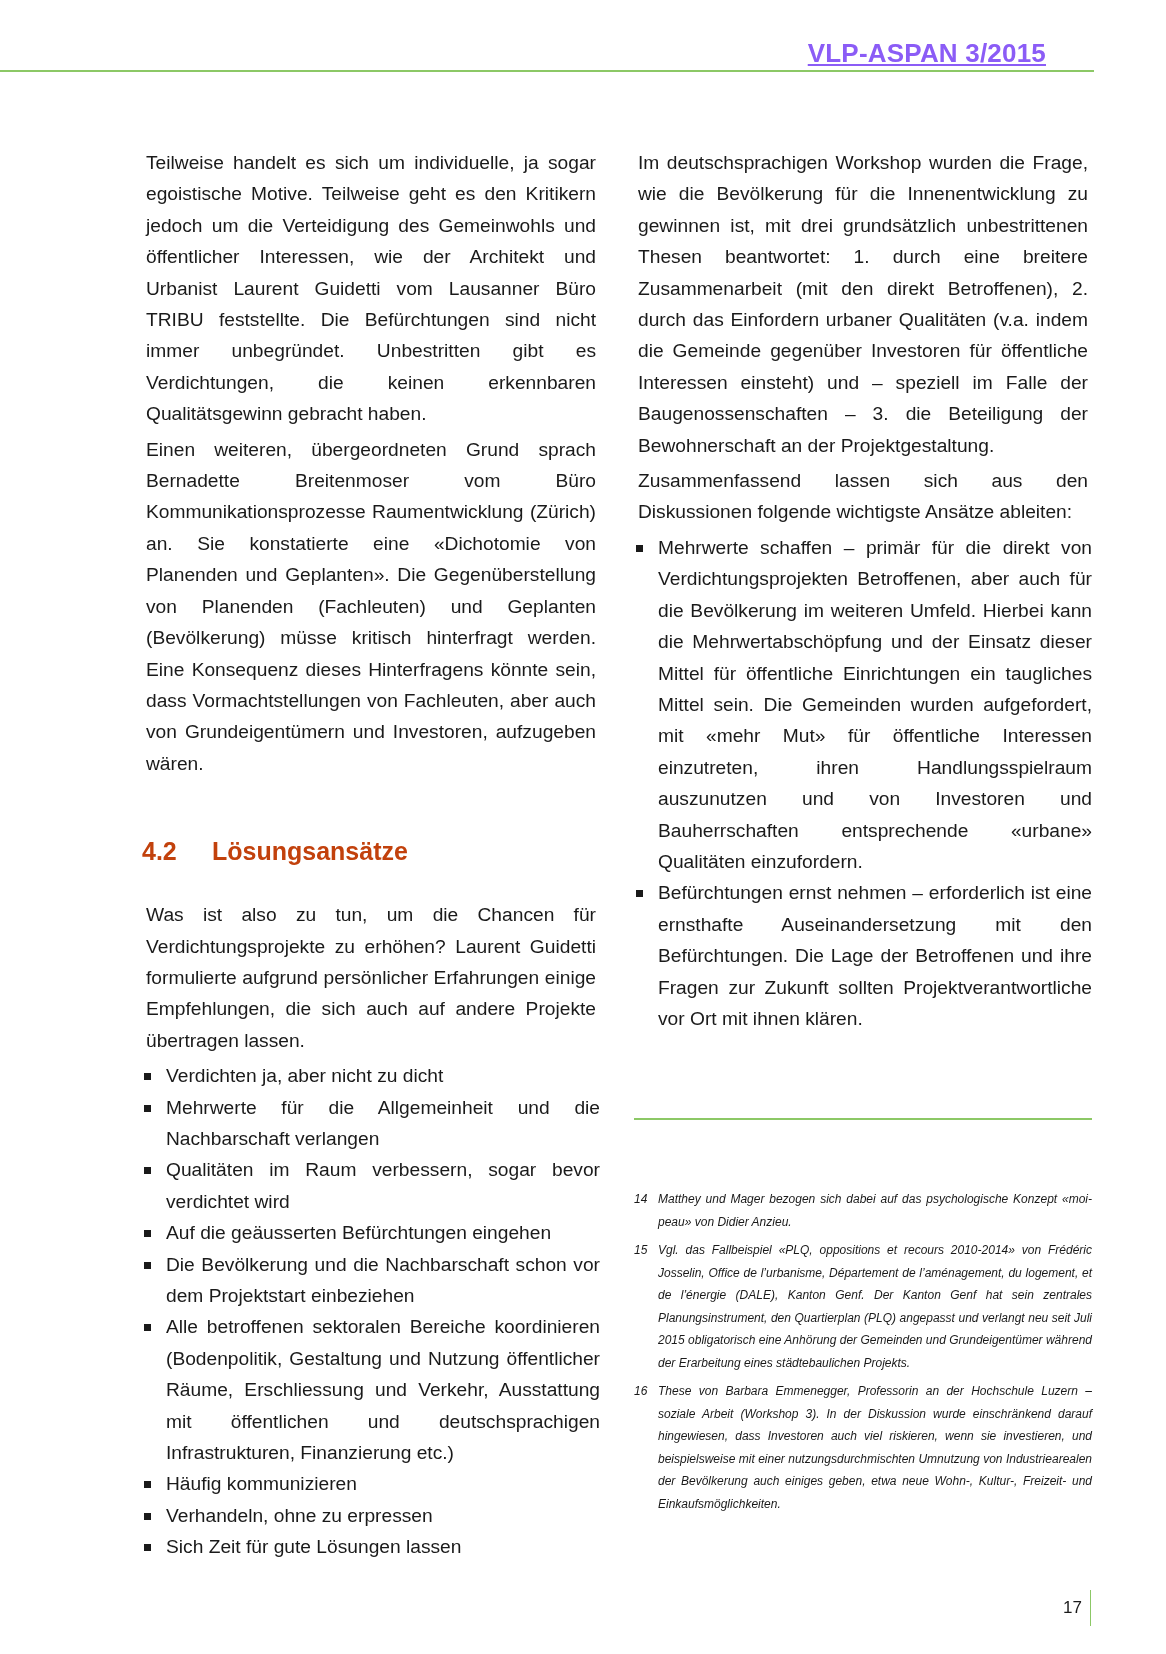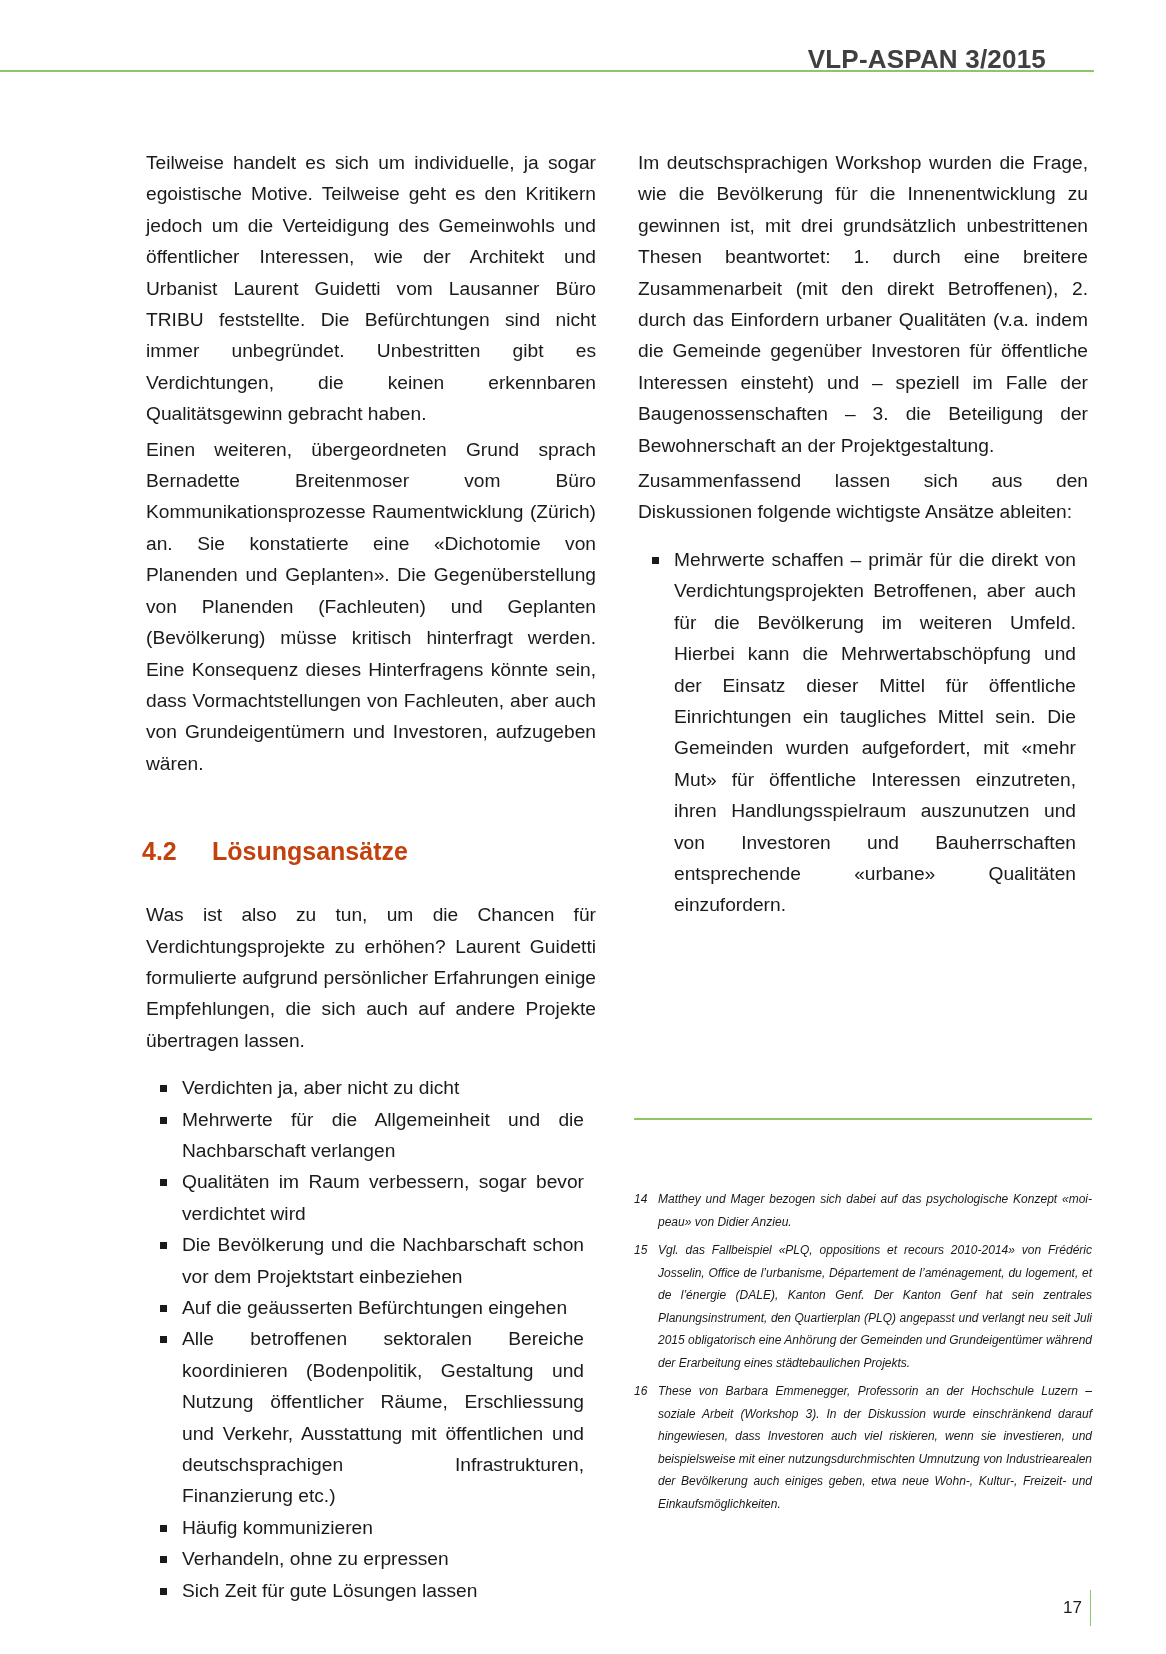--- a/index.html
+++ b/index.html
@@ -1,27 +1,27 @@
 <!DOCTYPE html>
 <html><head>
 <meta charset="utf-8">
 <style>
   html, body { margin:0; padding:0; background:#ffffff; }
   body { width:1166px; height:1654px; position:relative; overflow:hidden;
          font-family:"Liberation Sans", sans-serif; color:#1a1a1a; }
-  .header-title { position:absolute; right:120px; top:44px; font-size:26px; font-weight:bold;
-         color:#404040; letter-spacing:0.2px;text-decoration:underline; }
+  .header-title { position:absolute; right:120px; top:38px; font-size:26px; font-weight:bold;
+         color:#8b5cf6; letter-spacing:0.2px;text-decoration:underline; }
   .header-rule { position:absolute; left:0; width:1094px; top:70px; height:2px; background:#8cc866; }
   .col { position:absolute; top:143px; font-size:19.2px; line-height:31.4px; text-align:justify; hyphens:manual; }
   .col-left { left:142px; width:458px; }
   .col-right { left:634px; width:458px; }
   .col p { margin:4px; }
   .section-heading { color:#c2410c; font-weight:bold; font-size:25px; margin:52px 0 28px 0; line-height:40px; }
   .section-heading .num { display:inline-block; width:70px; }
-  ul.bul { list-style:none; margin:16px; padding:0; }
+  ul.bul { list-style:none; margin:0; padding:0; }
   ul.bul li { position:relative; padding-left:24px; }
   ul.bul li::before { content:""; position:absolute; left:2px; top:13px; width:7px; height:7px; background:#1a1a1a; }
   .fn-rule { position:absolute; left:634px; top:1118px; width:458px; height:2px; background:#8cc866; }
   .footnotes { position:absolute; left:634px; top:1188px; width:458px; font-size:12px; line-height:22.5px; text-align:justify;font-style:italic; }
   .fn { display:flex; margin-bottom:6px; }
   .fn .n { width:24px; flex:0 0 24px; }
   .fn .t { flex:1; }
   .page-num { position:absolute; left:1063px; top:1598px; font-size:17px; color:#1a1a1a; }
   .page-bar { position:absolute; left:1090px; top:1590px; width:1px; height:36px; background:#8cc866; }
 </style>
@@ -35,34 +35,35 @@
   <p>Teilweise handelt es sich um individuelle, ja sogar egoistische Motive. Teilweise geht es den Kritikern jedoch um die Verteidigung des Gemeinwohls und öffentlicher Interessen, wie der Architekt und Urbanist Laurent Guidetti vom Lausanner Büro TRIBU feststellte. Die Befürchtungen sind nicht immer unbegründet. Unbestritten gibt es Verdichtungen, die keinen erkennbaren Qualitätsgewinn gebracht haben.</p>
   <p>Einen weiteren, übergeordneten Grund sprach Bernadette Breitenmoser vom Büro Kommunikationsprozesse Raumentwicklung (Zürich) an. Sie konstatierte eine «Dichotomie von Planenden und Geplanten». Die Gegenüberstellung von Planenden (Fachleuten) und Geplanten (Bevölkerung) müsse kritisch hinterfragt werden. Eine Konsequenz dieses Hinterfragens könnte sein, dass Vormachtstellungen von Fachleuten, aber auch von Grundeigentümern und Investoren, aufzugeben wären.</p>
   <div class="section-heading">
     <span class="num">4.2</span><span>Lösungsansätze</span>
   </div>
   <p>Was ist also zu tun, um die Chancen für Verdichtungsprojekte zu erhöhen? Laurent Guidetti formulierte aufgrund persönlicher Erfahrungen einige Empfehlungen, die sich auch auf andere Projekte übertragen lassen.</p>
   <ul class="bul">
     <li>Verdichten ja, aber nicht zu dicht</li>
     <li>Mehrwerte für die Allgemeinheit und die Nachbarschaft verlangen</li>
     <li>Qualitäten im Raum verbessern, sogar bevor verdichtet wird</li>
+    <li>Auf die geäusserten Befürchtungen eingehen</li>
     <li>Die Bevölkerung und die Nachbarschaft schon vor dem Projektstart einbeziehen</li>
-    <li>Auf die geäusserten Befürchtungen eingehen</li>
     <li>Alle betroffenen sektoralen Bereiche koordinieren (Bodenpolitik, Gestaltung und Nutzung öffentlicher Räume, Erschliessung und Verkehr, Ausstattung mit öffentlichen und deutschsprachigen Infrastrukturen, Finanzierung etc.)</li>
     <li>Häufig kommunizieren</li>
     <li>Verhandeln, ohne zu erpressen</li>
     <li>Sich Zeit für gute Lösungen lassen</li>
   </ul>
 </div>
 
 <div class="col col-right">
   <p>Im deutschsprachigen Workshop wurden die Frage, wie die Bevölkerung für die Innenentwicklung zu gewinnen ist, mit drei grundsätzlich unbestrittenen Thesen beantwortet: 1. durch eine breitere Zusammenarbeit (mit den direkt Betroffenen), 2. durch das Einfordern urbaner Qualitäten (v.a. indem die Gemeinde gegenüber Investoren für öffentliche Interessen einsteht) und – speziell im Falle der Baugenossenschaften – 3. die Beteiligung der Bewohnerschaft an der Projektgestaltung.</p>
   <p>Zusammenfassend lassen sich aus den Diskussionen folgende wichtigste Ansätze ableiten:</p>
   <ul class="bul">
     <li>Mehrwerte schaffen – primär für die direkt von Verdichtungsprojekten Betroffenen, aber auch für die Bevölkerung im weiteren Umfeld. Hierbei kann die Mehrwertabschöpfung und der Einsatz dieser Mittel für öffentliche Einrichtungen ein taugliches Mittel sein. Die Gemeinden wurden aufgefordert, mit «mehr Mut» für öffentliche Interessen einzutreten, ihren Handlungsspielraum auszunutzen und von Investoren und Bauherrschaften entsprechende «urbane» Qualitäten einzufordern.</li>
+    <li>Befürchtungen ernst nehmen – erforderlich ist eine ernsthafte Auseinandersetzung mit den Befürchtungen. Die Lage der Betroffenen und ihre Fragen zur Zukunft sollten Projektverantwortliche vor Ort mit ihnen klären.</li>
   </ul>
 </div>
 
 <div class="fn-rule"></div>
 <div class="footnotes">
   <div class="fn">
     <span class="n">14</span>
     <span class="t">Matthey und Mager bezogen sich dabei auf das psychologische Konzept «moi-peau» von Didier Anzieu.</span>
   </div>
   <div class="fn">

